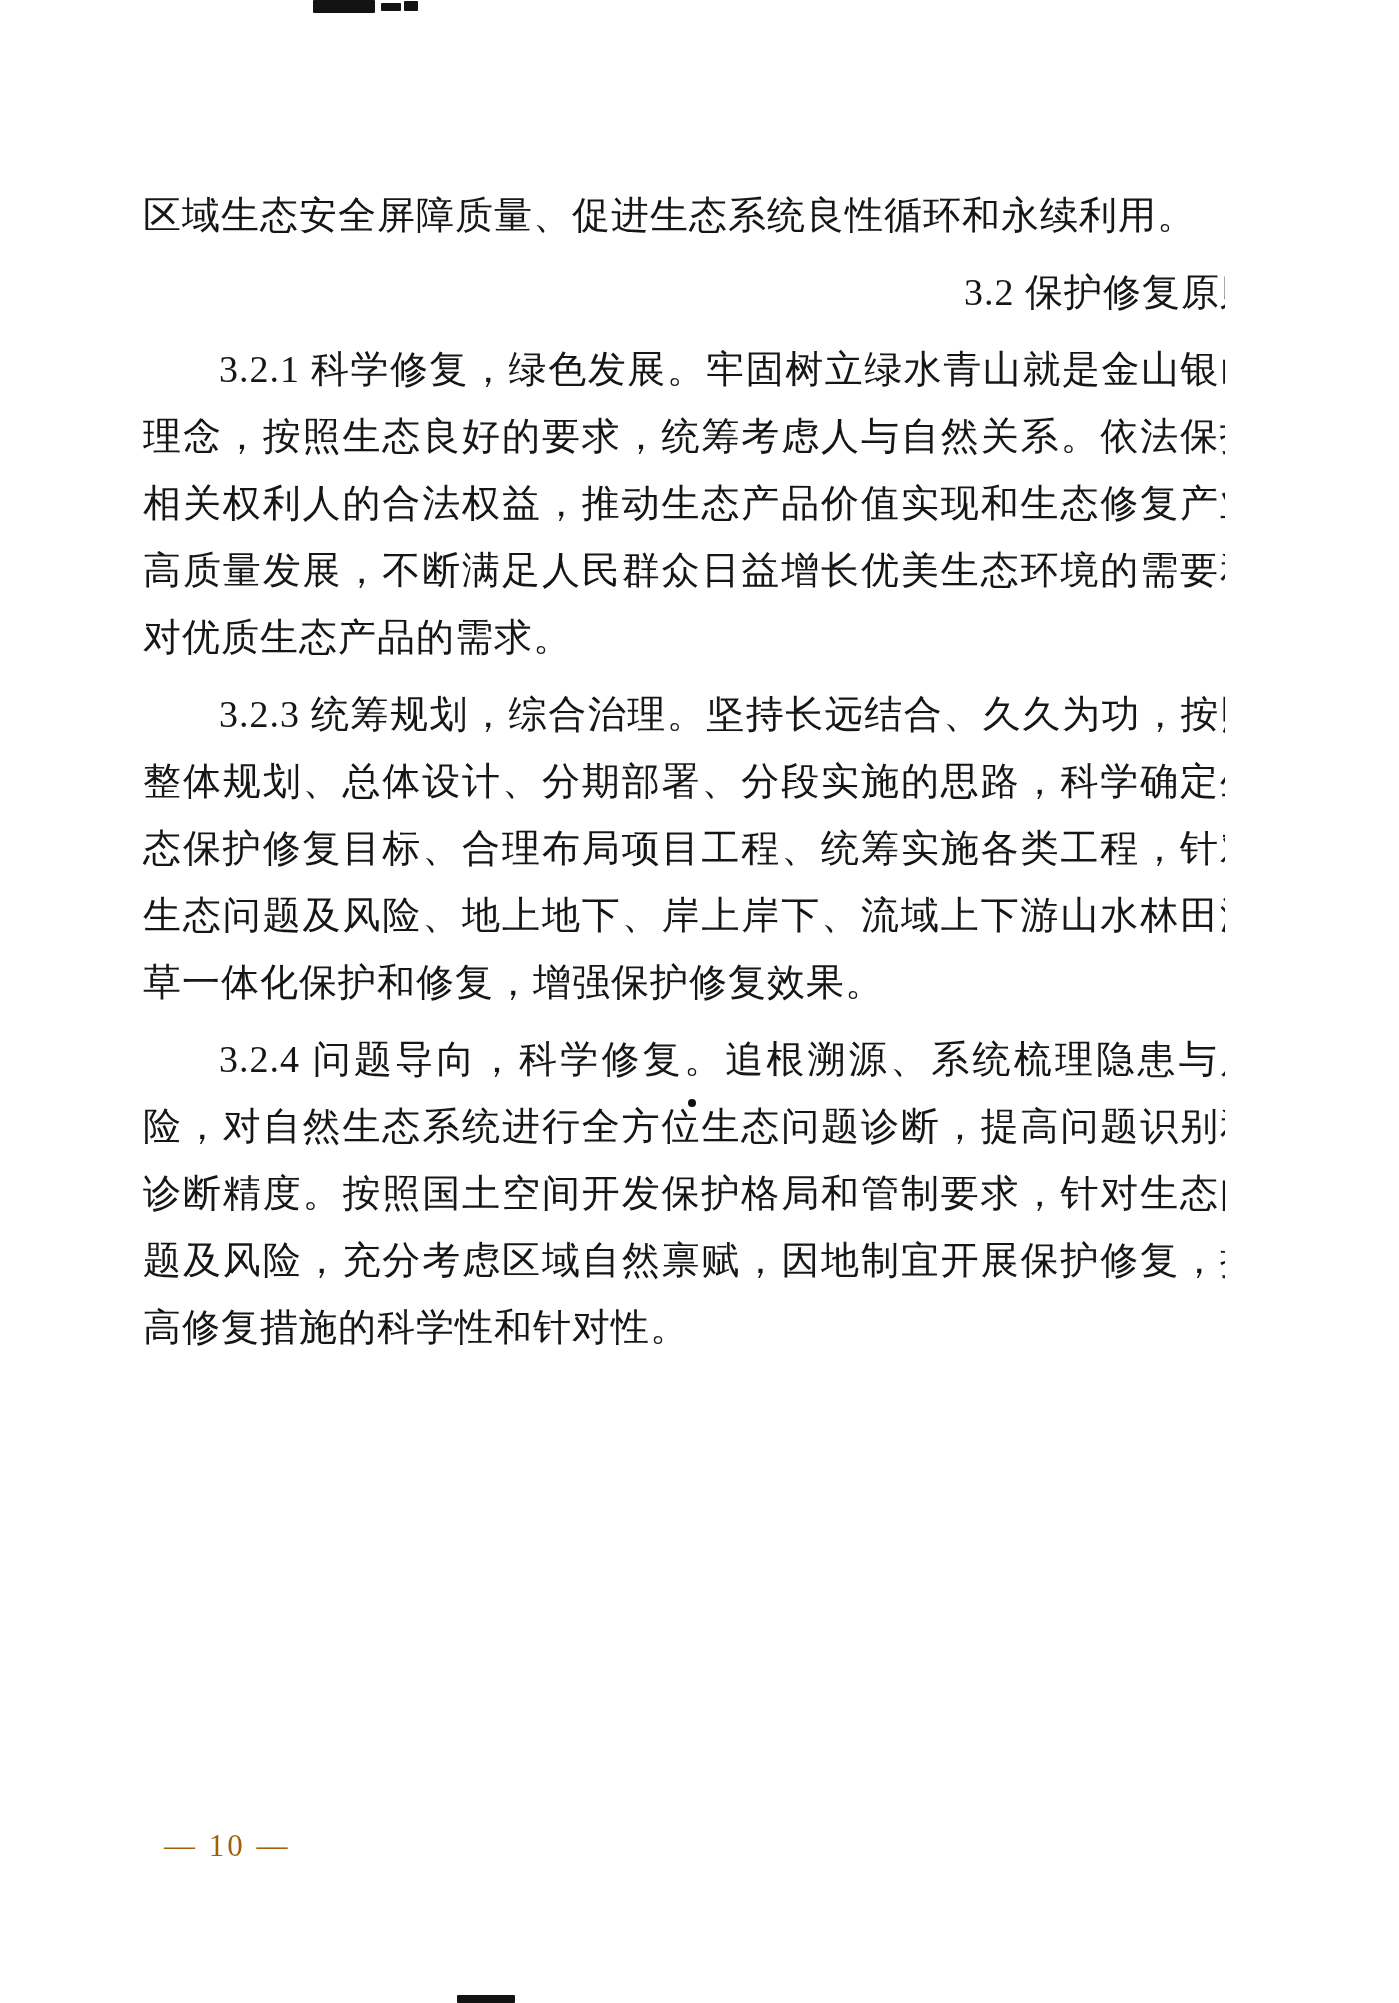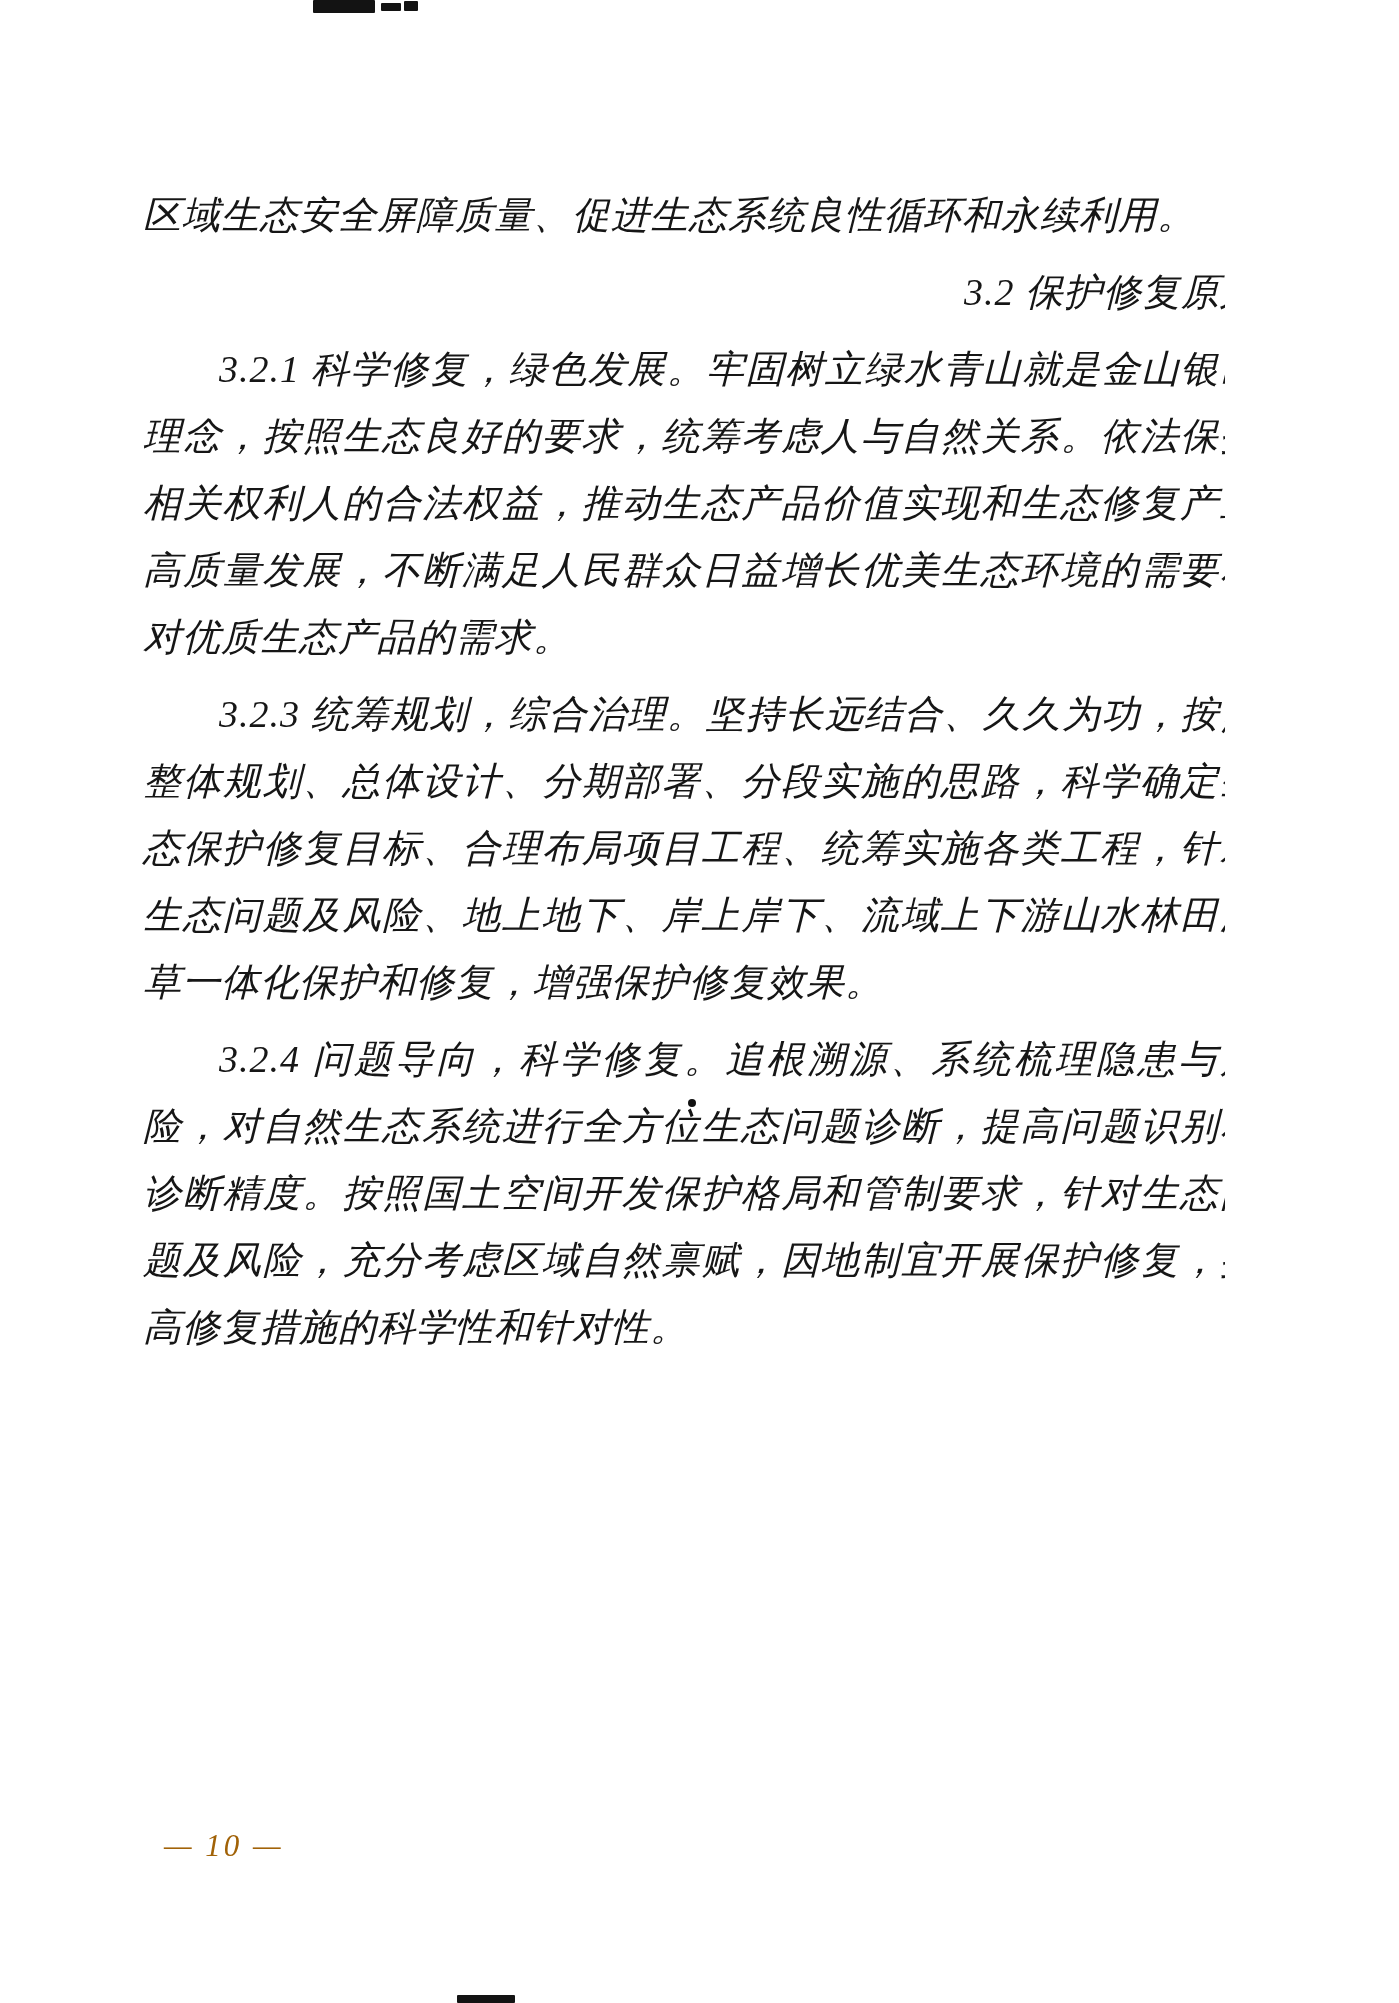--- a/index.html
+++ b/index.html
@@ -8,21 +8,20 @@
     background: #ffffff;
   }
   .page {
     position: relative;
     width: 1225px;
     height: 2003px;
     background: #ffffff;
     overflow: hidden;
     font-family: "Liberation Serif", "DejaVu Serif", serif;
     color: #161616;
-    font-style: italic;
   }
   .content {
     position: absolute;
     left: 143px;
     top: 182px;
     width: 1116px;
     font-size: 38px;
     line-height: 67px;
     text-align: justify;
     letter-spacing: 1px;

